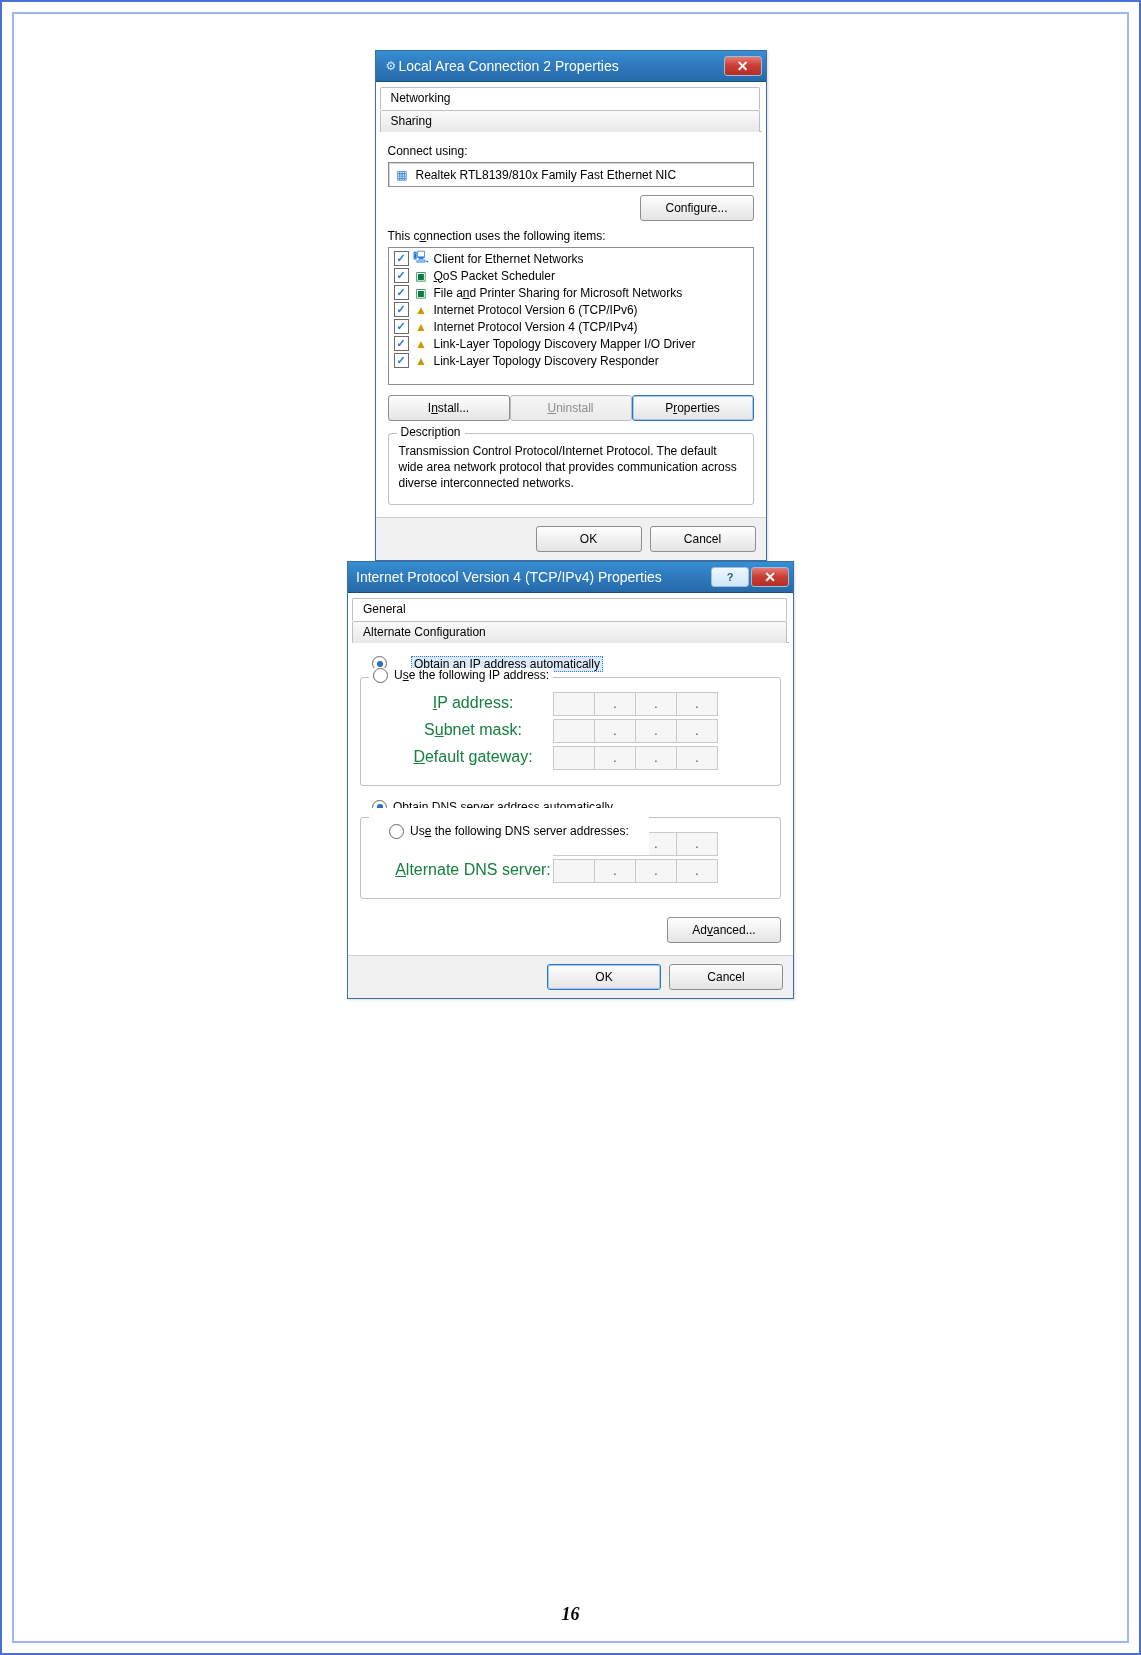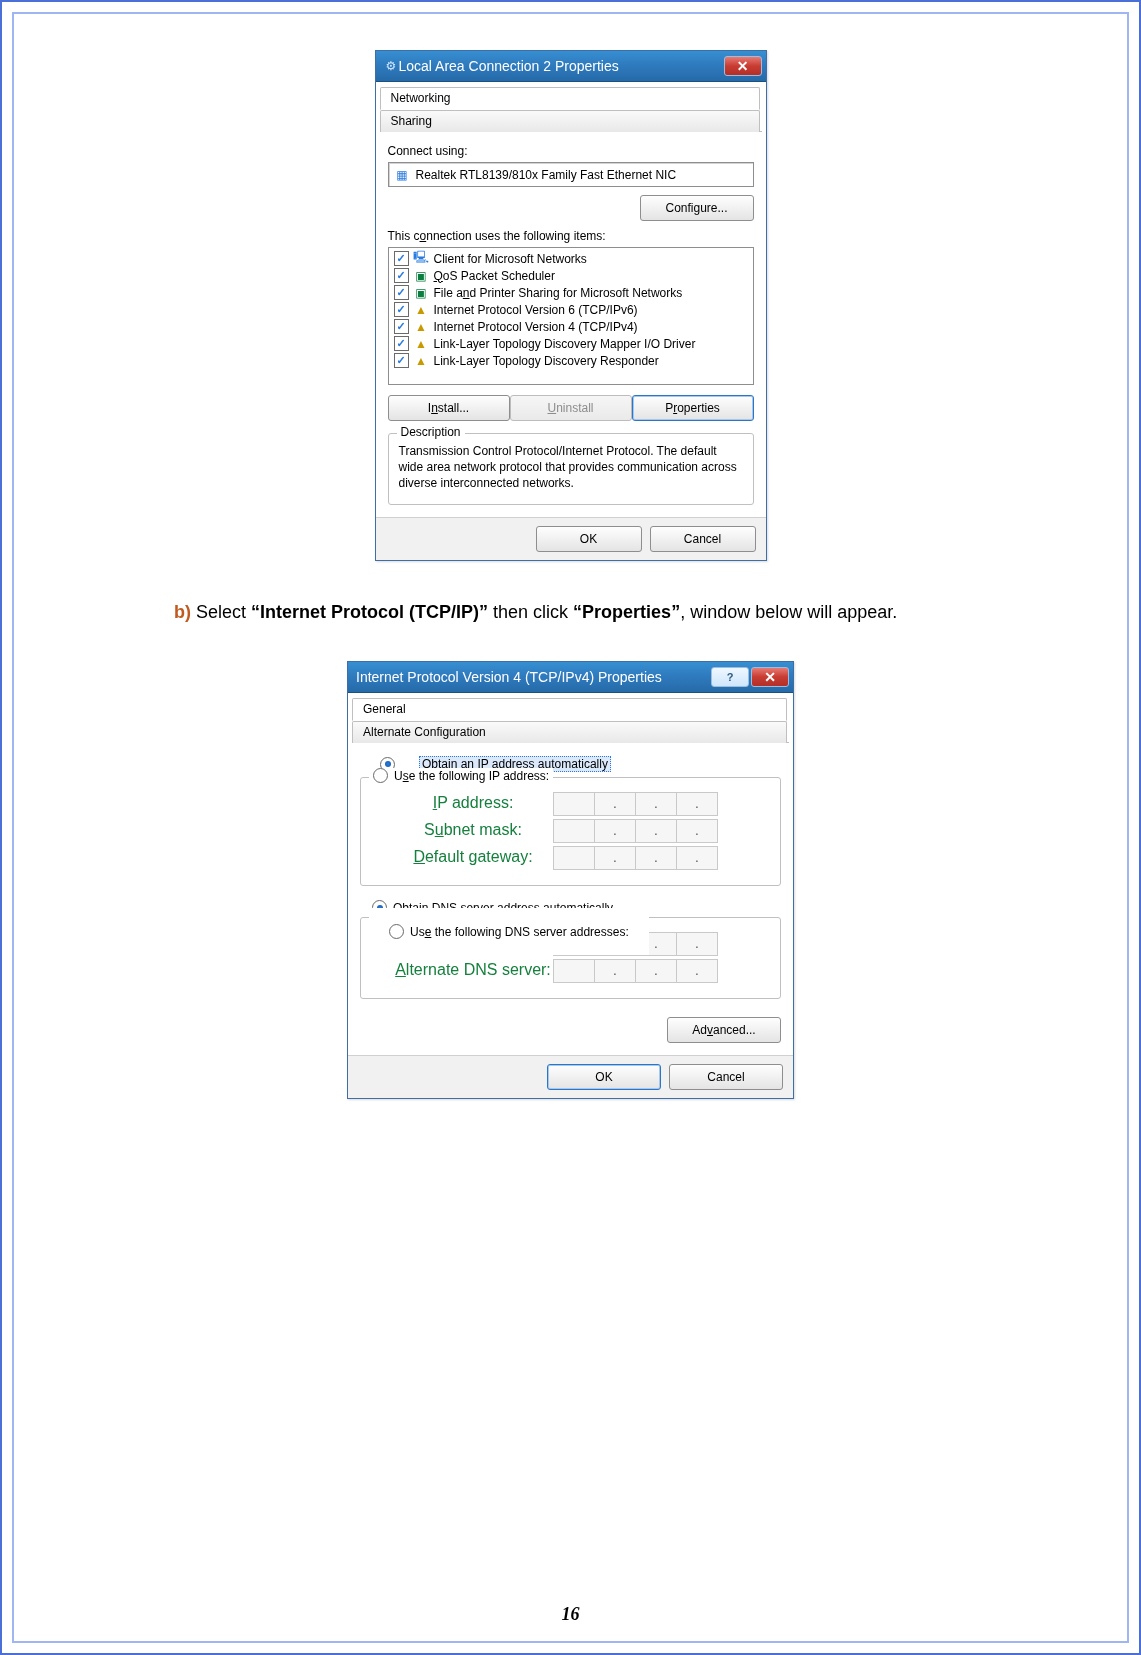--- a/index.html
+++ b/index.html
@@ -234,21 +234,21 @@
             <div class="btn">Configure...</div>
           </div>
 
           <div style="margin:8px 0 4px;">This c<span class="label-underline">o</span>nnection uses the following items:</div>
 
           <div class="list" style="height:132px;">
 
             <div class="list-row">
               <span class="chk">✓</span>
               <span class="mini-icon" style="color:#2a7be0;">🖳</span>
-              <span>Client for Microsoft Networks</span>
+              <span>Client for Ethernet Networks</span>
             </div>
 
             <div class="list-row">
               <span class="chk">✓</span>
               <span class="mini-icon" style="color:#0a7e3e;">▣</span>
               <span><u>Q</u>oS Packet Scheduler</span>
             </div>
 
             <div class="list-row">
               <span class="chk">✓</span>
@@ -293,42 +293,39 @@
           </div>
         </div>
 
         <div class="dialog-footer">
           <div class="btn" style="min-width:80px;">OK</div>
           <div class="btn" style="min-width:80px;">Cancel</div>
         </div>
       </div>
     </div>
 
-    <p class="instruction-para">
-      <span class="step">b)</span><span> Select </span><span class="bold">“Internet Protocol (TCP/IP)”</span><span> then click </span><span class="bold">“Properties”</span><span>, window below will appear.</span>
-    </p>
 
     <div class="center-block">
       <div class="win-dialog w2">
         <div class="titlebar">
           <span class="title-text">Internet Protocol Version 4 (TCP/IPv4) Properties</span>
           <div class="title-icons">
             <div class="btn-help">?</div>
             <div class="btn-close">✕</div>
           </div>
         </div>
 
         <div class="tabstrip">
           <div class="tab active">General</div>
           <div class="tab">Alternate Configuration</div>
         </div>
 
         <div class="dialog-body">
 
-          <div class="radio-row" style="margin-left:20px;gap:24px;">
+          <div class="radio-row" style="margin-left:12px;gap:24px;">
             <span class="radio checked"></span>
             <span class="focus-box"><u>O</u>btain an IP address automatically</span>
           </div>
           <div class="groupbox" style="margin-top:0;">
             <div class="group-title" style="top:-10px;">
               <span class="radio-row" style="margin:0;">
                 <span class="radio"></span>
                 <span>U<u>s</u>e the following IP address:</span>
               </span>
             </div>

